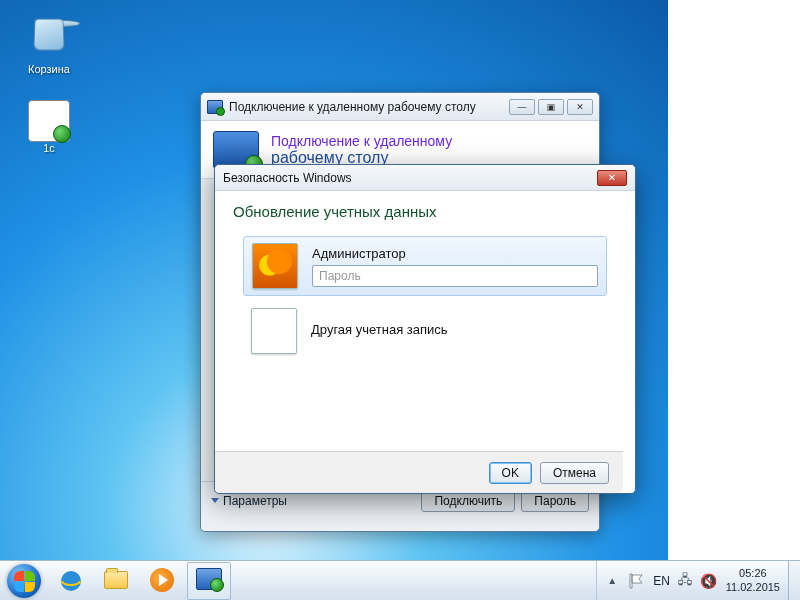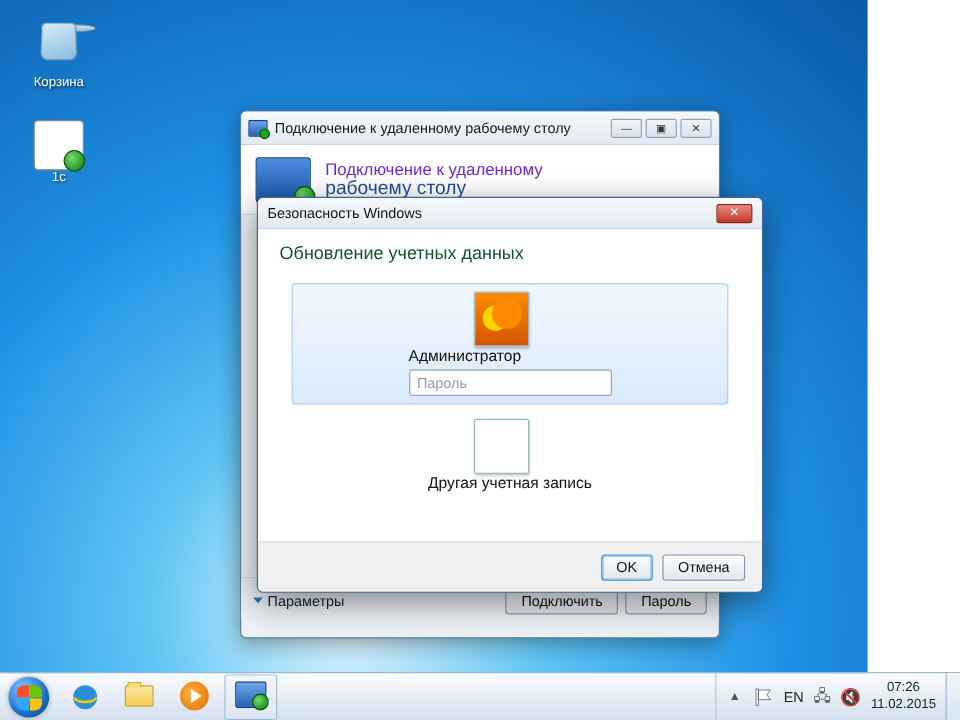--- a/index.html
+++ b/index.html
@@ -1,21 +1,21 @@
 <!DOCTYPE html>
 <html><head>
 <meta charset="utf-8">
 <style>
 * { box-sizing: border-box; margin: 0; padding: 0; font-family: "Segoe UI", Tahoma, sans-serif; }
 html, body { width: 800px; height: 600px; overflow: hidden; }
 
 
 .desktop {
   position: relative;
-  width: 723px; height: 600px;
+  width: 668px; height: 600px;
   background: radial-gradient(circle at 40% 85%, #e8f7ff 0%, #5ec4f3 25%, #1e90e5 55%, #0b5aa8 100%);
   padding-left: 40px;
 }
 .desktop-icon {
   position: absolute;
   width: 70px; text-align: center;
   color: #fff; font-size: 11px;
   text-shadow: 1px 1px 2px rgba(0,0,0,.6);
   cursor: pointer;
 }
@@ -271,21 +271,20 @@
 }
 .sec-body { padding: 12px 18px 0; }
 .sec-heading { font-size: 15px; color: #14532d; margin-bottom: 6px; }
 .sec-text { font-size: 11px; color: #333; line-height: 1.4; }
 
 .cred-list { margin: 16px 10px 0; }
 .cred-item {
   display: flex; align-items: center;
   padding: 6px 8px; border-radius: 3px;
   cursor: pointer;
-  flex-direction: column;
 }
 .cred-item.selected {
   background: linear-gradient(#f1f7fd, #daeafb);
   border: 1px solid #a8cdef;
 }
 .cred-avatar {
   width: 46px; height: 46px;
   border: 1px solid #9bb; border-radius: 2px;
   margin-right: 14px;
   background: #f4f4f4;
@@ -302,21 +301,21 @@
 .cred-name { font-size: 13px; color: #111; margin-bottom: 4px; }
 .cred-pass {
   width: 100%; height: 22px;
   border: 1px solid #8da6bd; border-radius: 2px;
   padding: 0 6px; font-size: 12px; color: #111;
   background: #fff;
 }
 .cred-pass::placeholder { color: #999; }
 
 .sec-footer {
-  position: absolute; bottom: 0; left: 0; right: 0;
+  position: absolute; bottom: 0; left: 0; right: 12px;
   height: 42px;
   background: #f0f0f0;
   border-top: 1px solid #d0d0d0;
   display: flex; align-items: center; justify-content: flex-end;
   gap: 8px; padding: 0 14px;
   border-radius: 0 0 5px 5px;
 }
 </style>
 </head>
 <body>
@@ -439,20 +438,20 @@
       <div class="tray-chevron">▲</div>
       <span class="flag-icon">
         <svg viewBox="0 0 18 18">
             <path d="M3 2 h2 v14 h-2 z M5 3 h10 l-3 4 3 4 h-10 z" fill="#fff" stroke="#456" stroke-width="0.6"></path>
           </svg>
       </span>
       <span class="lang">EN</span>
       <span style="font-size:13px;color:#456;cursor:pointer">🖧</span>
       <span class="volume-icon">🔇</span>
       <div class="clock">
-        <div>07:26</div>
+        <div>05:26</div>
         <div>11.02.2015</div>
       </div>
     </div>
     <div class="show-desktop"></div>
   </div>
 
 </div>
 
 </body></html>

